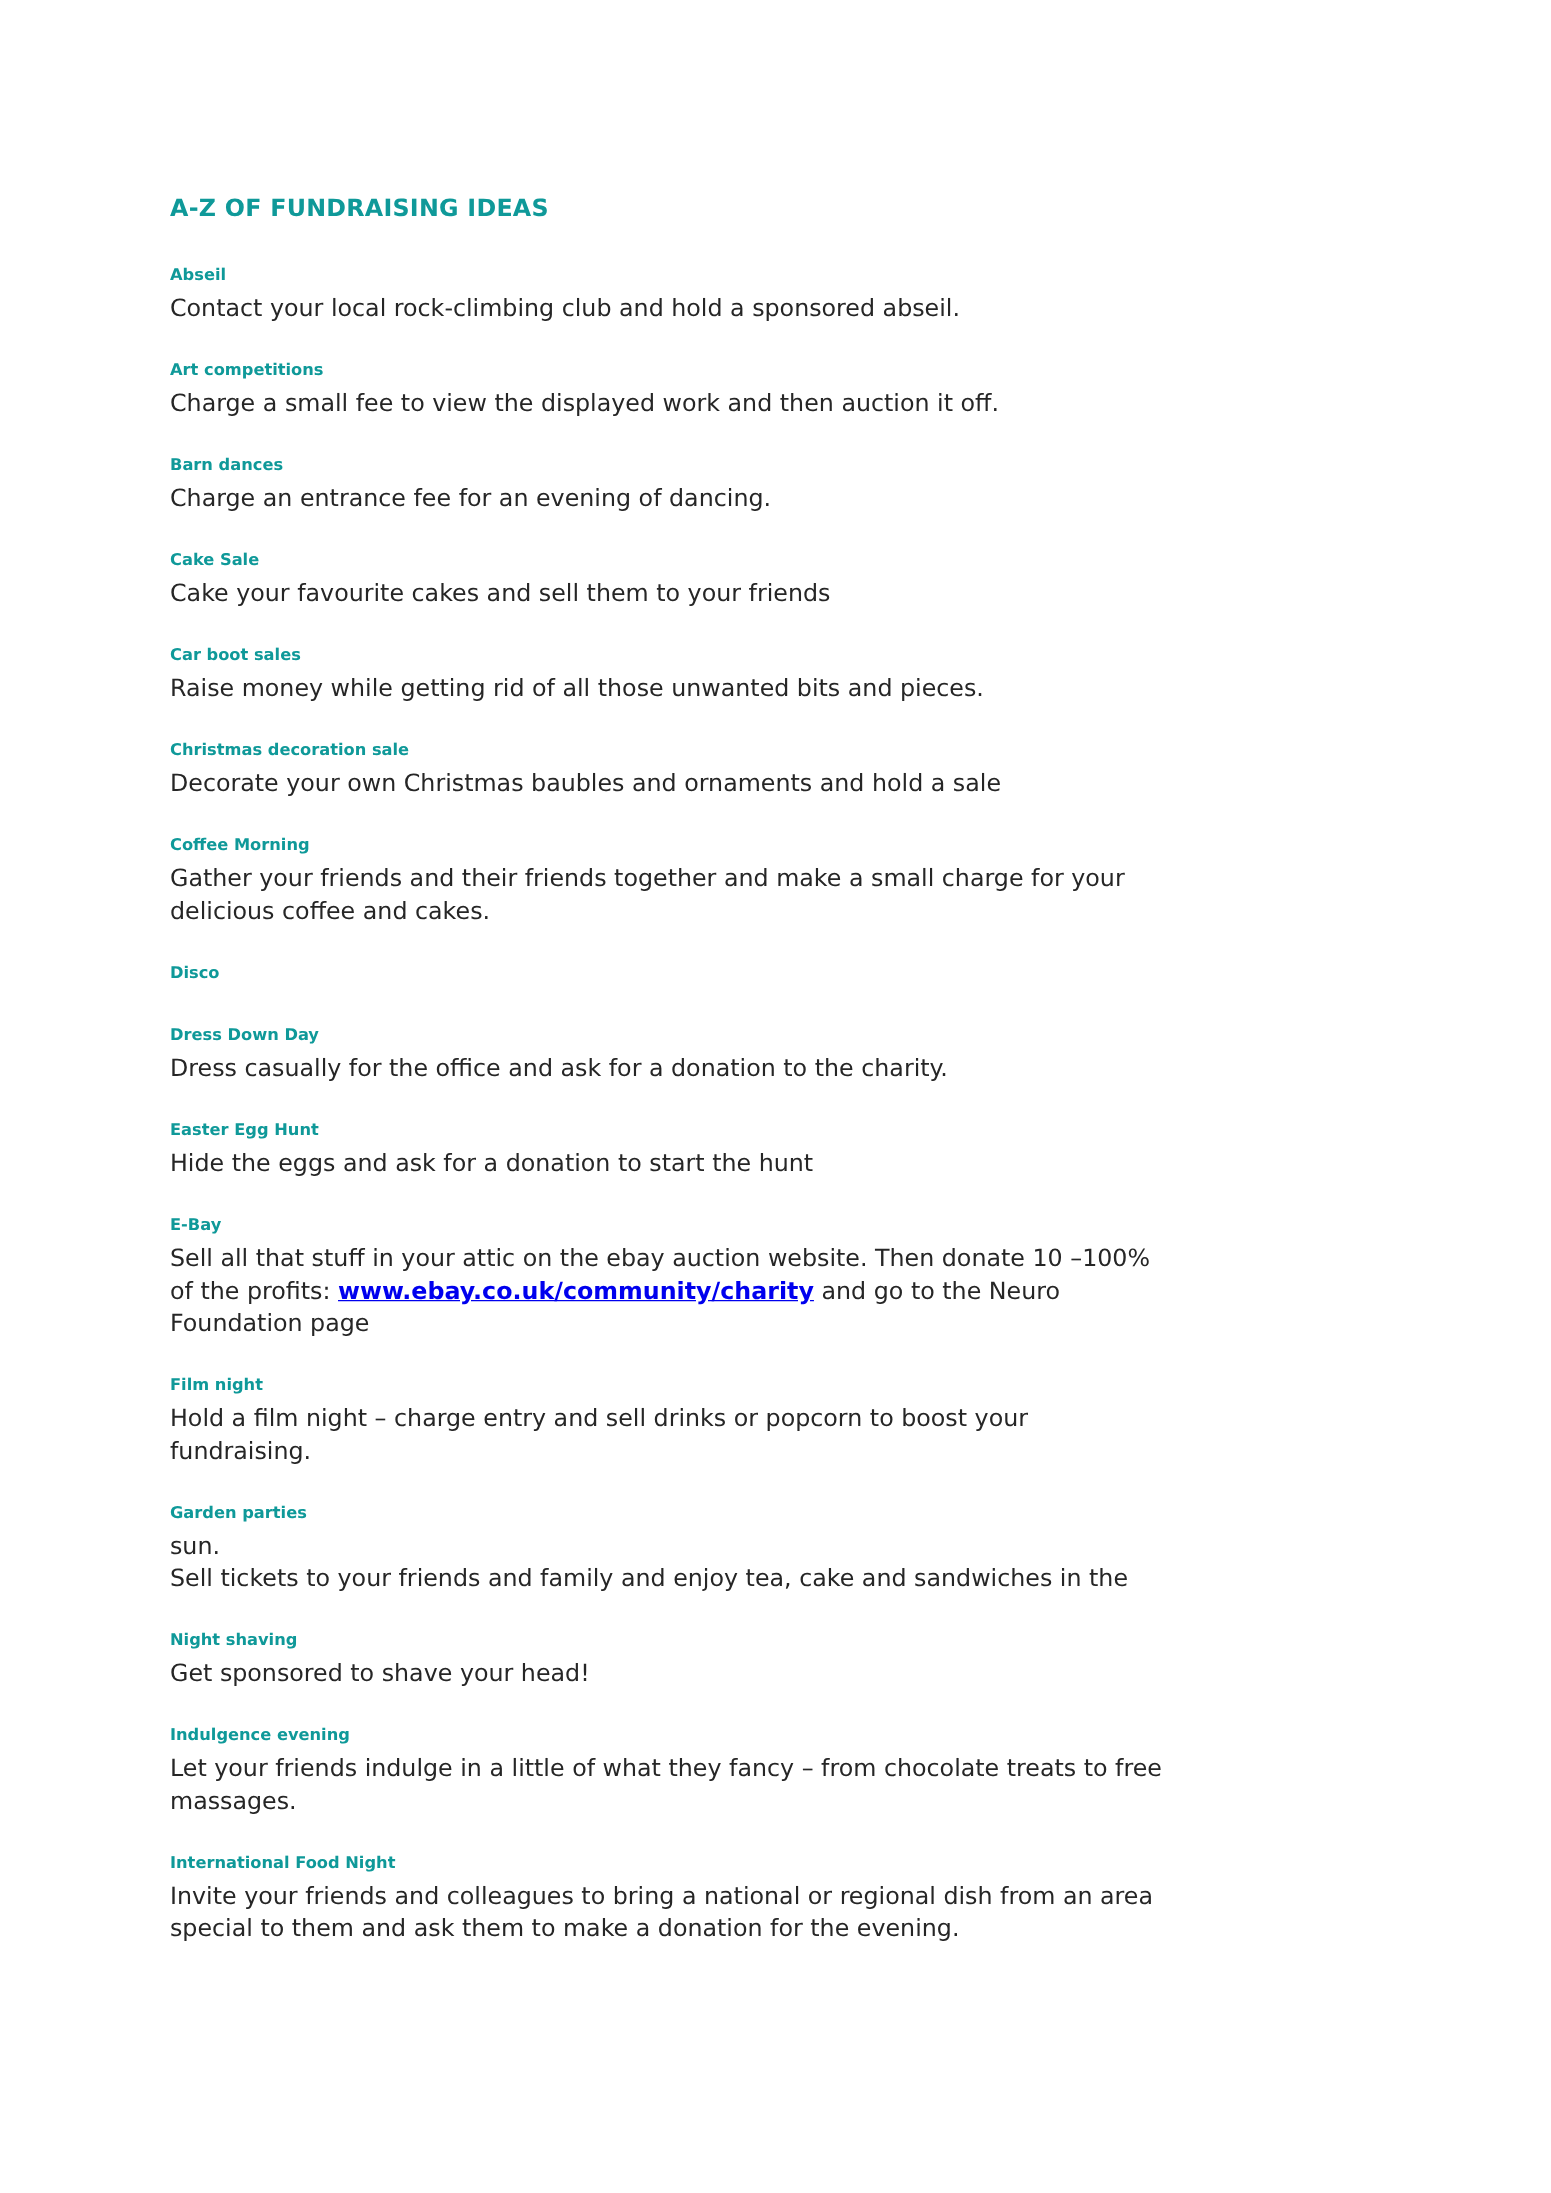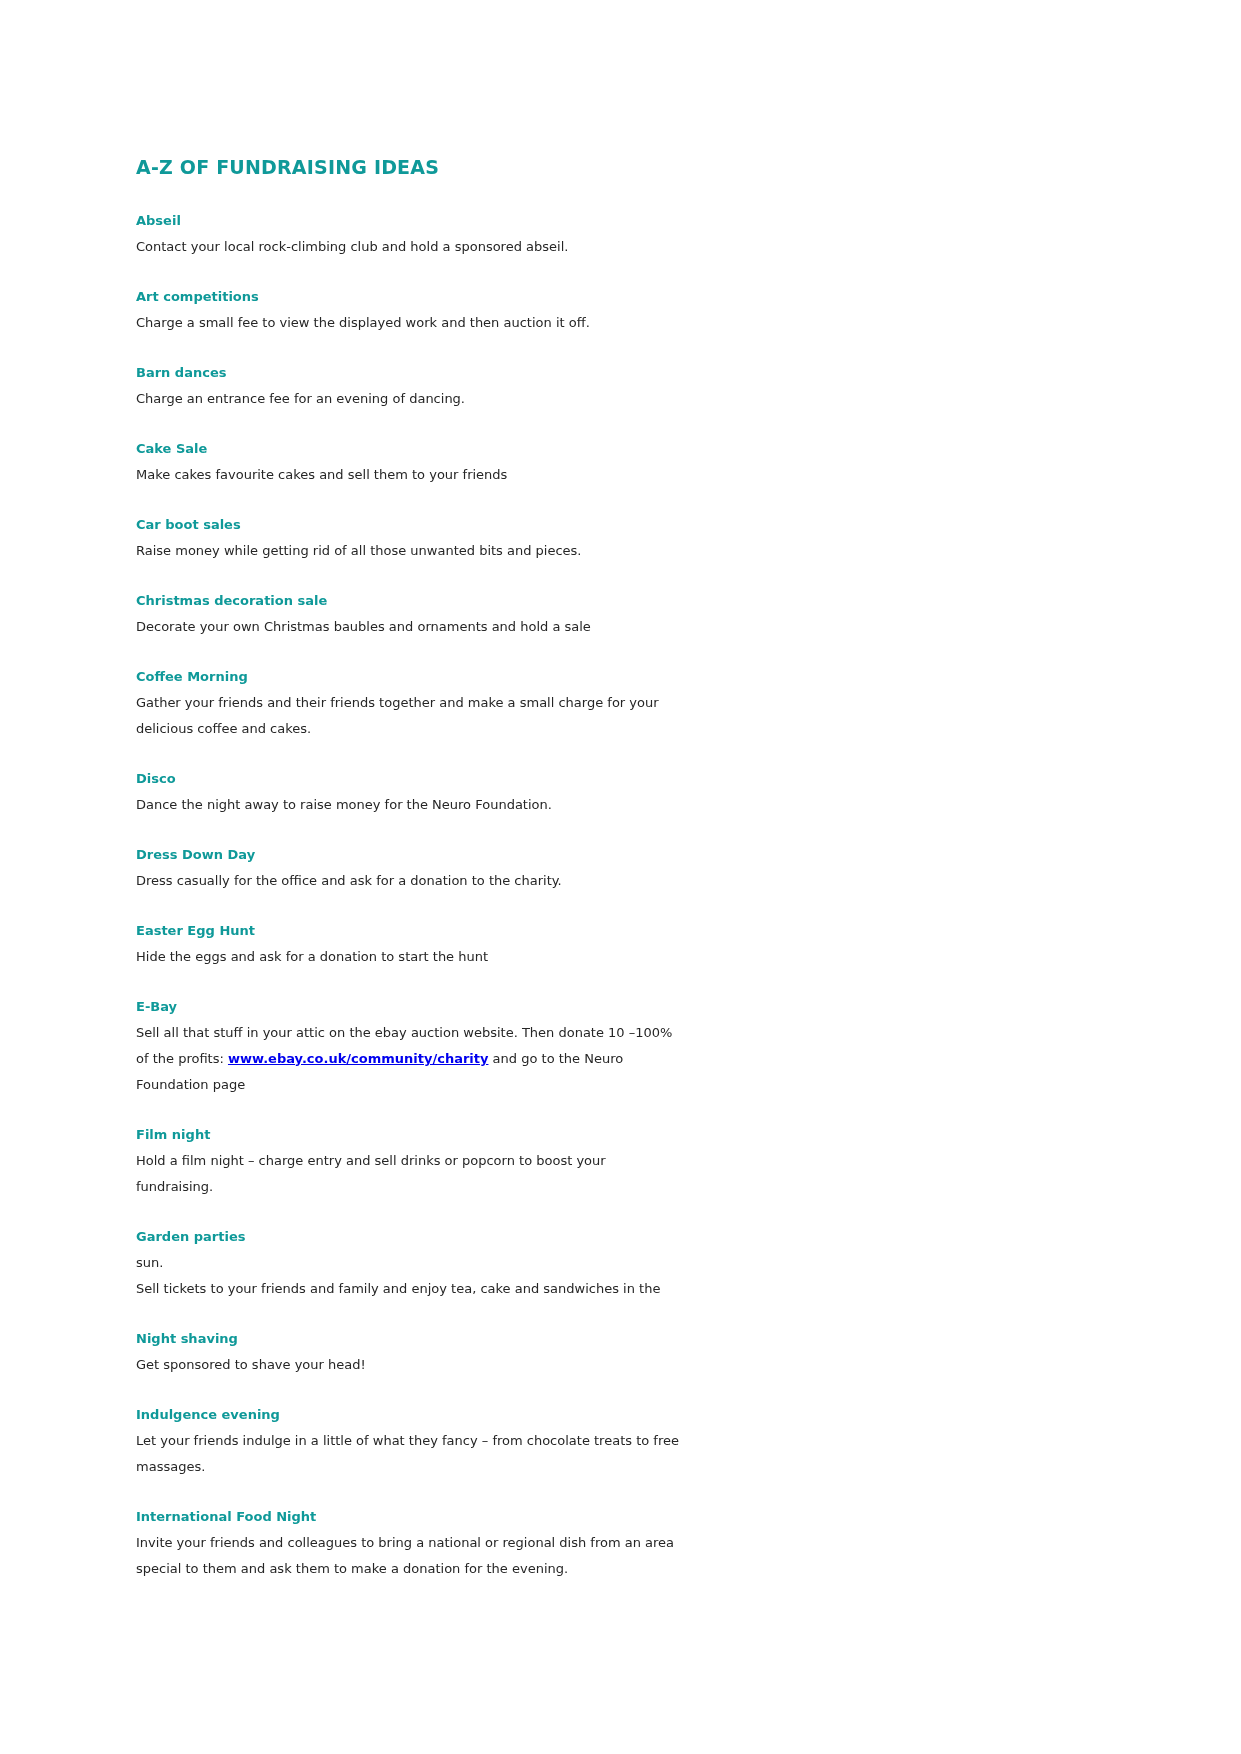--- a/index.html
+++ b/index.html
@@ -33,21 +33,21 @@
   }
   h2.heading {
     margin: 0;
     font-size: 13px;
     line-height: 26px;
     font-weight: bold;
     color: #0f9999;
   }
   p.body {
     margin: 0;
-    font-size: 13px;
+    font-size: 19px;
     line-height: 26px;
     color: #262626;
   }
   .line {
     display: block;
     white-space: pre;
   }
   a.link {
     color: #0000ee;
     font-weight: bold;
@@ -76,21 +76,21 @@
       </section>
       <section class="idea">
         <h2 class="heading">Barn dances</h2>
         <p class="body">
           <span class="line">Charge an entrance fee for an evening of dancing.</span>
         </p>
       </section>
       <section class="idea">
         <h2 class="heading">Cake Sale</h2>
         <p class="body">
-          <span class="line">Make cakes favourite cakes and sell them to your friends</span>
+          <span class="line">Cake your favourite cakes and sell them to your friends</span>
         </p>
       </section>
       <section class="idea">
         <h2 class="heading">Car boot sales</h2>
         <p class="body">
           <span class="line">Raise money while getting rid of all those unwanted bits and pieces.</span>
         </p>
       </section>
       <section class="idea">
         <h2 class="heading">Christmas decoration sale</h2>
@@ -100,23 +100,20 @@
       </section>
       <section class="idea">
         <h2 class="heading">Coffee Morning</h2>
         <p class="body">
           <span class="line">Gather your friends and their friends together and make a small charge for your</span>
           <span class="line">delicious coffee and cakes.</span>
         </p>
       </section>
       <section class="idea">
         <h2 class="heading">Disco</h2>
-        <p class="body">
-          <span class="line">Dance the night away to raise money for the Neuro Foundation.</span>
-        </p>
       </section>
       <section class="idea">
         <h2 class="heading">Dress Down Day</h2>
         <p class="body">
           <span class="line">Dress casually for the office and ask for a donation to the charity.</span>
         </p>
       </section>
       <section class="idea">
         <h2 class="heading">Easter Egg Hunt</h2>
         <p class="body">

